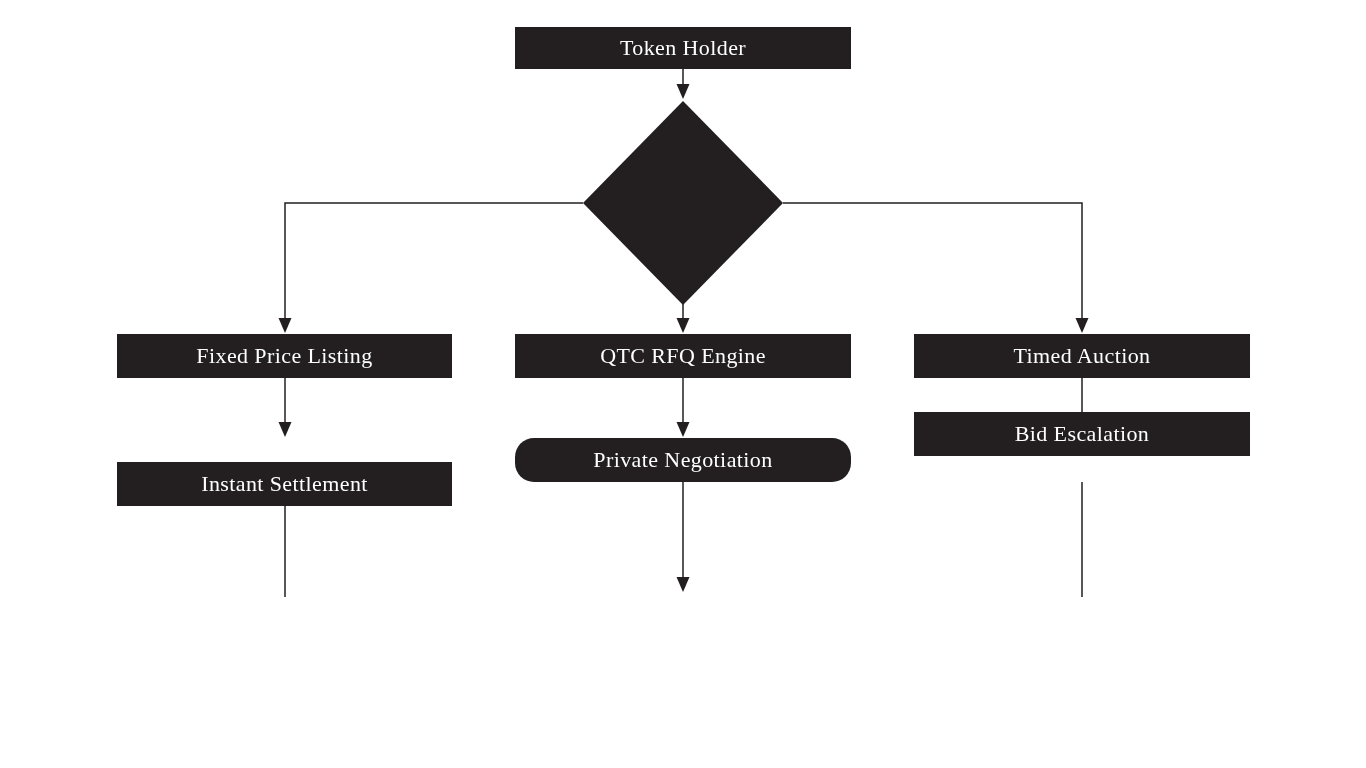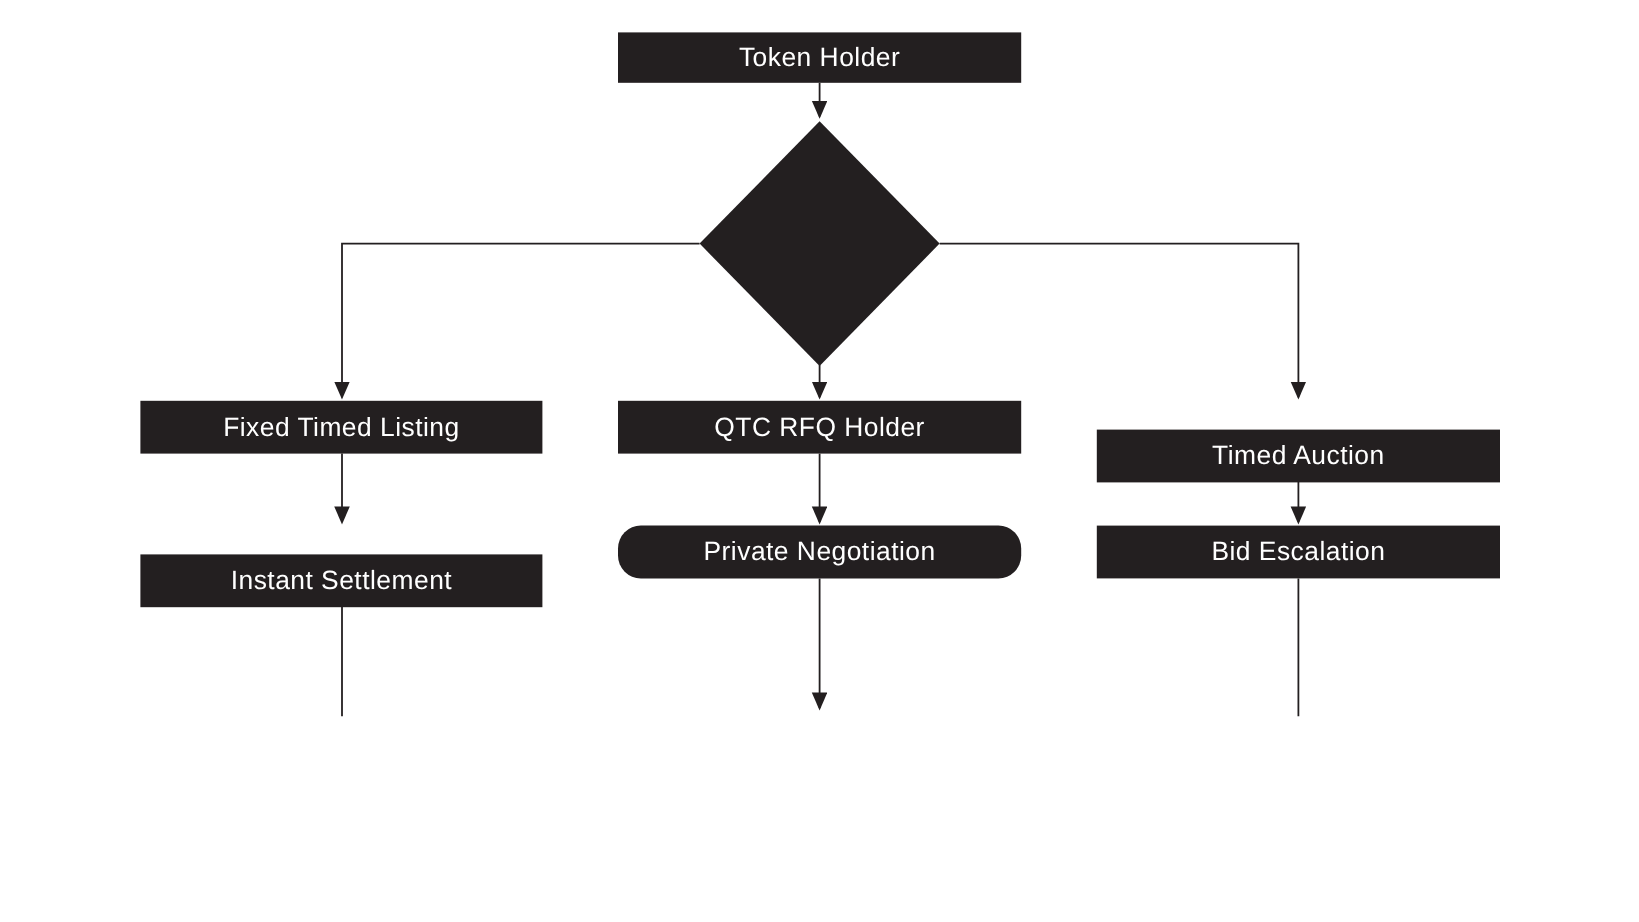--- a/index.html
+++ b/index.html
@@ -5,21 +5,21 @@
   html, body {
     margin: 0;
     padding: 0;
     background: #ffffff;
   }
   .canvas {
     position: relative;
     width: 1366px;
     height: 597px;
     background: var(--bg, #ffffff);
-    font-family: Liberation Sans, sans-serif;
+    font-family: Liberation Serif, serif;
     overflow: hidden;
   }
   .edge-layer {
     position: absolute;
     left: 0; top: 0;
     width: 1366px;
     height: 768px;
   }
   .edge {
     fill: none;
@@ -76,20 +76,20 @@
         <polyline points="1082,378 1082,435" class="edge" marker-end="url(#arrowhead)"></polyline>
         <polyline points="285,482 285,614 463,614" class="edge" marker-end="url(#arrowhead)"></polyline>
         <polyline points="683,482 683,590" class="edge" marker-end="url(#arrowhead)"></polyline>
         <polyline points="1082,482 1082,614 904,614" class="edge" marker-end="url(#arrowhead)"></polyline>
         <polyline points="683,636 683,694" class="edge" marker-end="url(#arrowhead)"></polyline>
         <polygon points="683,101 783,203 683,305 583,203" class="diamond-shape"></polygon>
       </g>
   </svg>
   <div class="node-layer">
       <div class="node" style="left: 515px; top: 27px; width: 336px; height: 42px;">Token Holder</div>
-      <div class="node" style="left: 117px; top: 334px; width: 335px; height: 44px;">Fixed Timed Listing</div>
-      <div class="node" style="left: 515px; top: 334px; width: 336px; height: 44px;">QTC RFQ Holder</div>
-      <div class="node" style="left: 914px; top: 334px; width: 336px; height: 44px; margin-top: 24px;">Timed Auction</div>
+      <div class="node" style="left: 117px; top: 334px; width: 335px; height: 44px;">Fixed Price Listing</div>
+      <div class="node" style="left: 515px; top: 334px; width: 336px; height: 44px;">QTC RFQ Engine</div>
+      <div class="node" style="left: 914px; top: 334px; width: 336px; height: 44px;">Timed Auction</div>
       <div class="node" style="left: 117px; top: 438px; width: 335px; height: 44px; margin-top: 24px;">Instant Settlement</div>
       <div class="node" style="left: 515px; top: 438px; width: 336px; height: 44px; border-radius: 19px;">Private Negotiation</div>
-      <div class="node" style="left: 914px; top: 438px; width: 336px; height: 44px;">Bid Escalation</div>
+      <div class="node" style="left: 914px; top: 412px; width: 336px; height: 44px;">Bid Escalation</div>
     </div>
 </div>
 
 </body></html>

